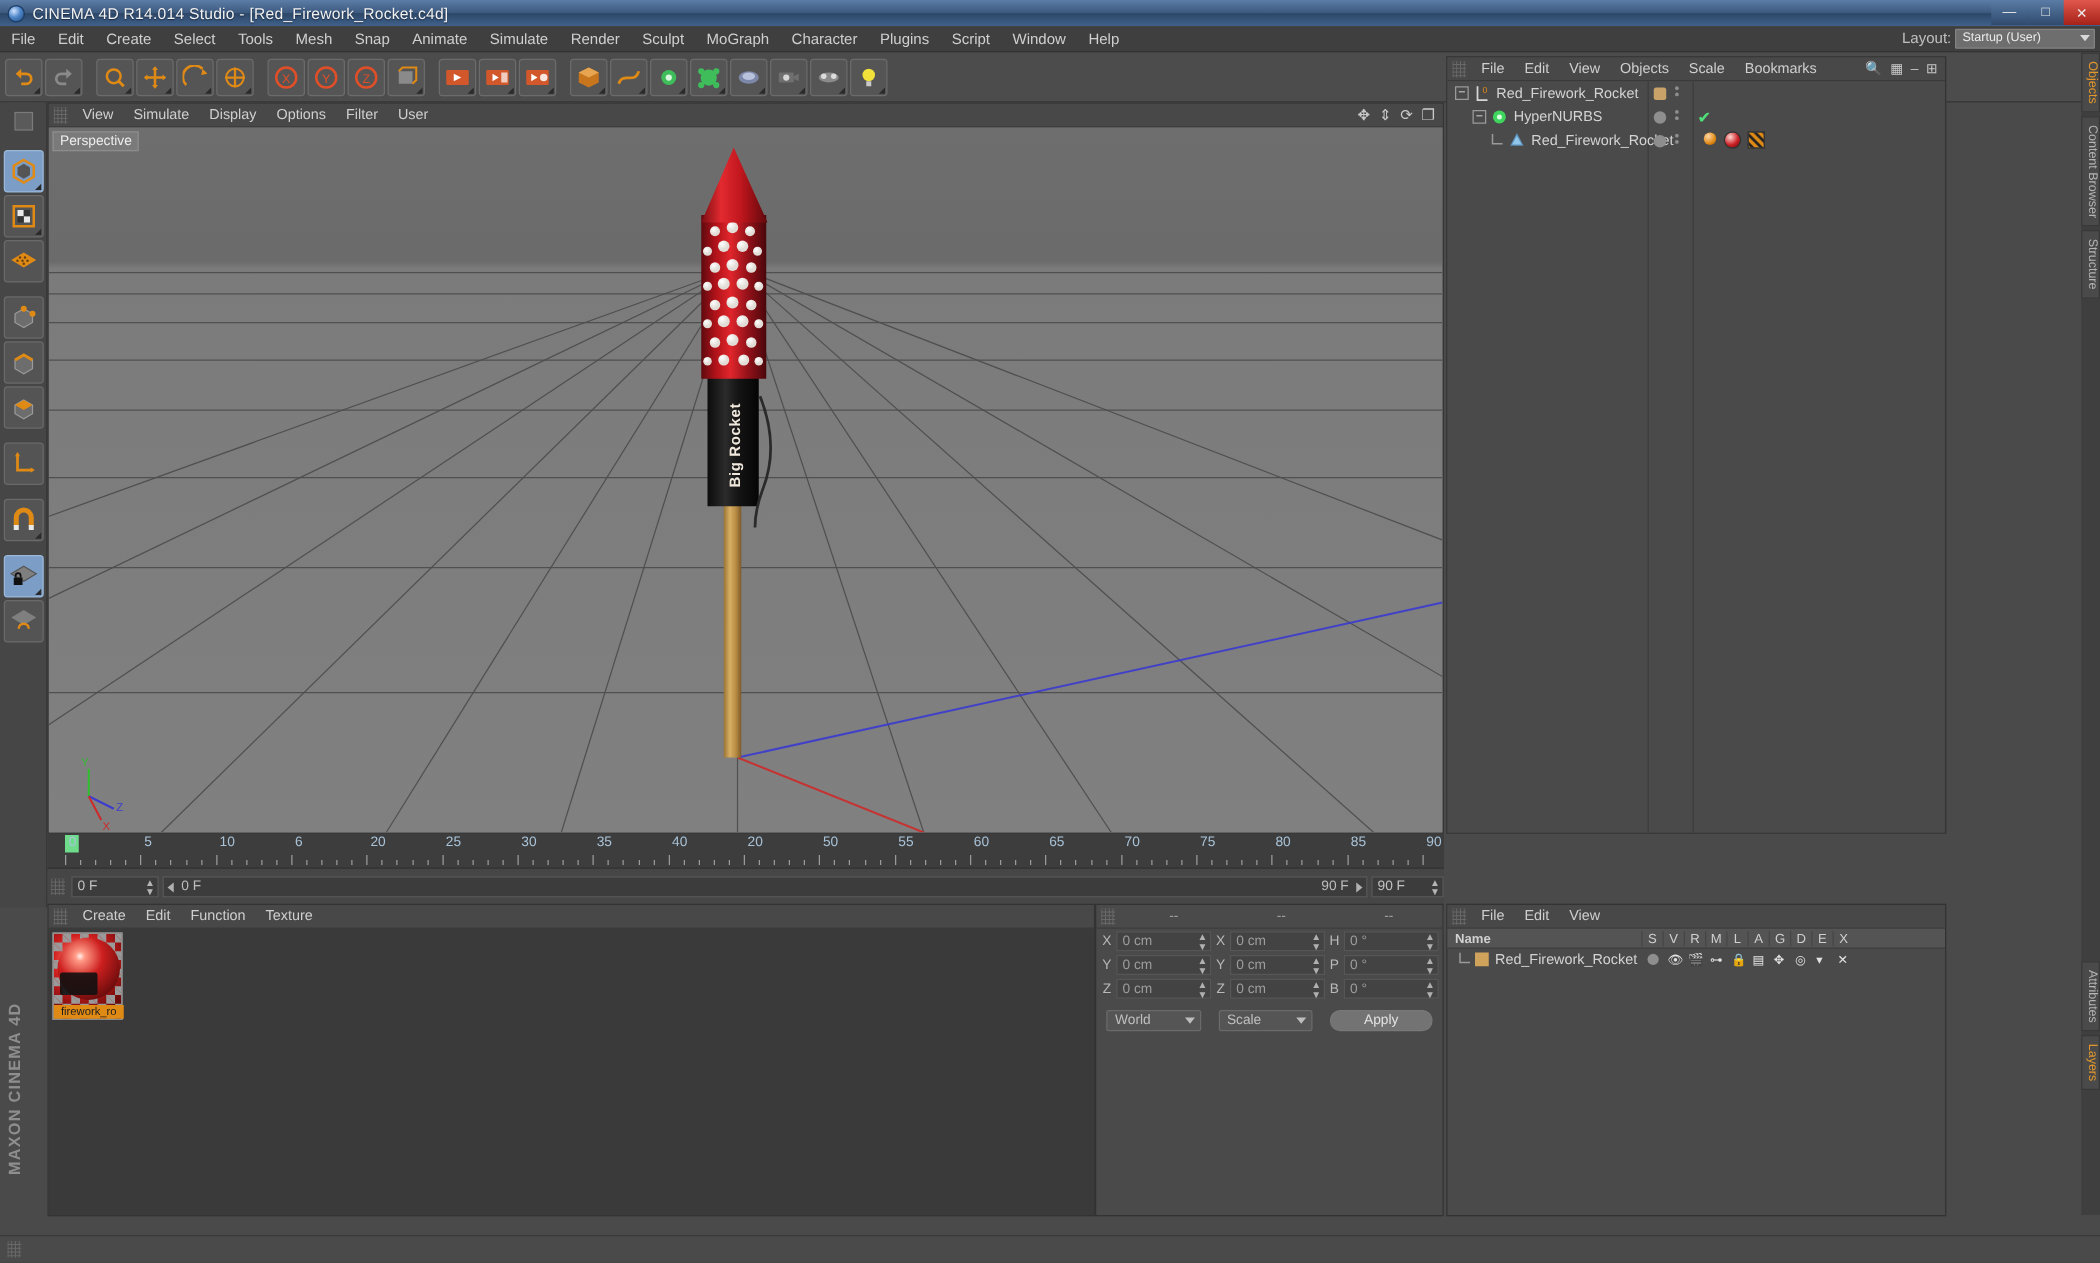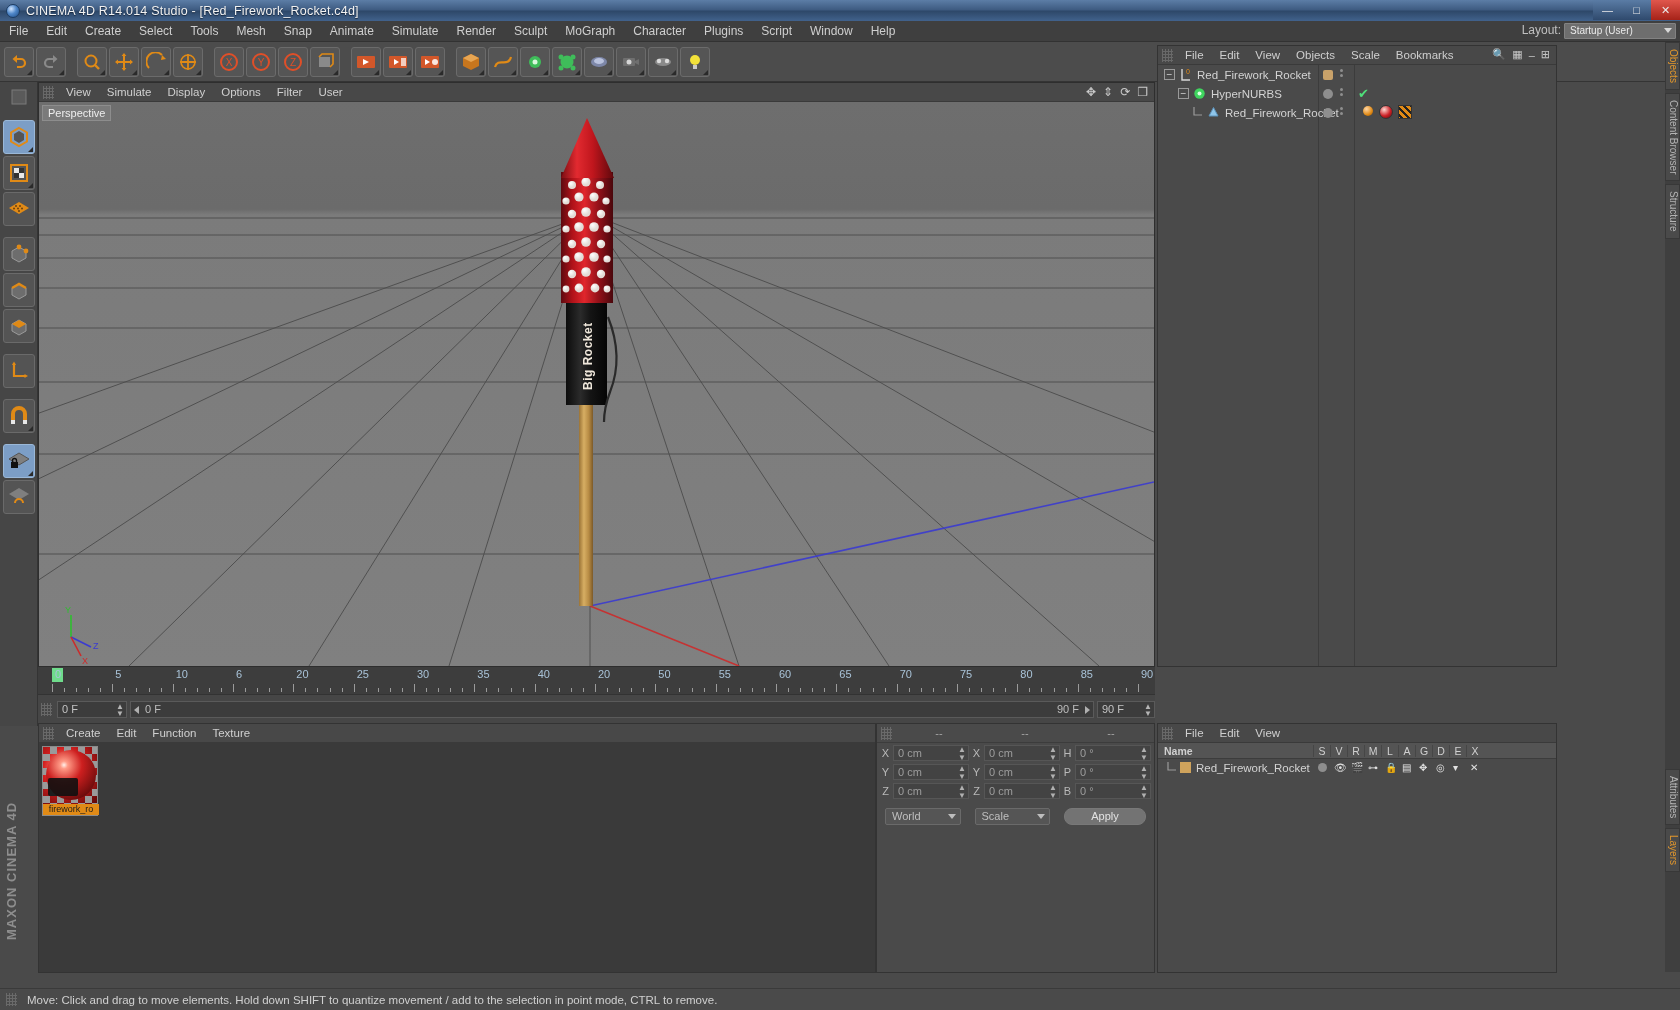--- a/index.html
+++ b/index.html
@@ -1043,14 +1043,13 @@
   <div class="rtab">Content Browser</div>
   <div class="rtab">Structure</div>
   <div class="rtab" style="margin-top:530px">Attributes</div>
   <div class="rtab" style="color:#e2972c">Layers</div>
 </div>
 
 <div class="maxon">MAXON CINEMA 4D</div>
 
 <div class="statusbar">
   <div class="grip"></div>
-  <div class="stext">Move: Click and drag to move elements. Hold down SHIFT to quantize movement / add to the selection in point mode, CTRL to remove.</div>
 </div>
 
 </body></html>

